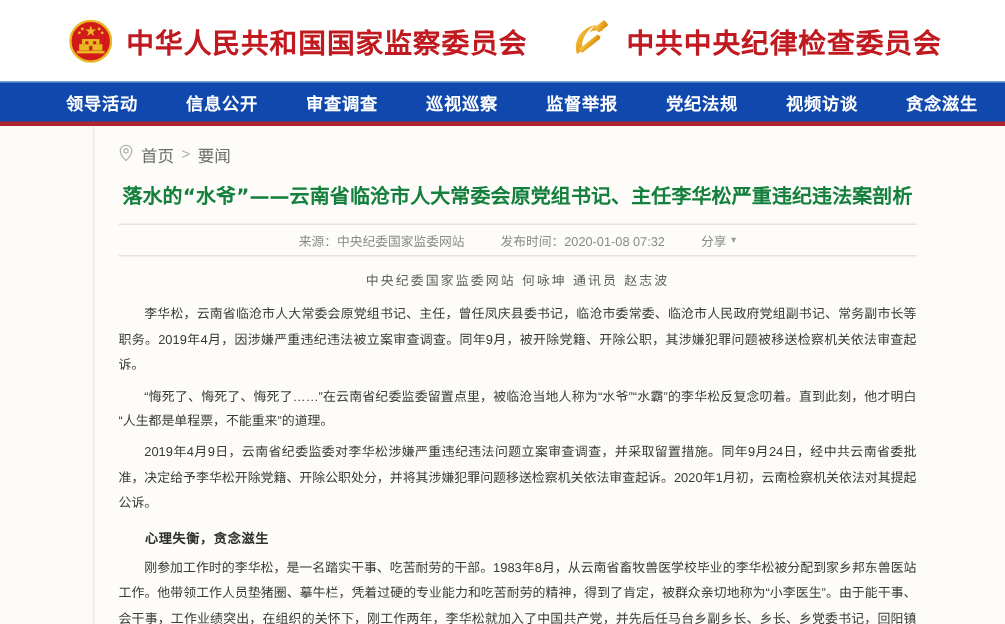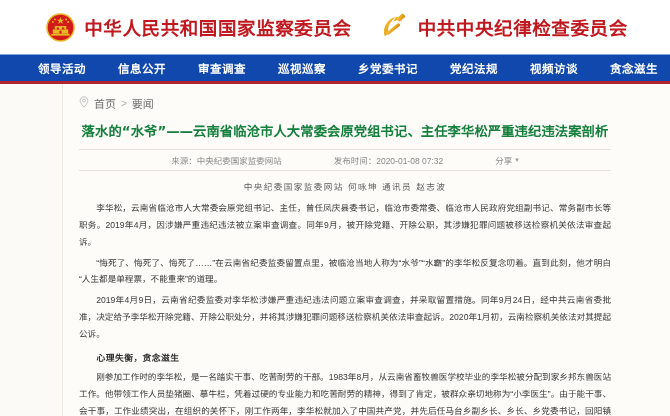--- a/index.html
+++ b/index.html
@@ -120,21 +120,21 @@
 
   
   .meta-row {
     margin-top: 9px;
     border-top: 1px solid #e6e3dc;
     border-bottom: 1px solid #e6e3dc;
     padding: 4px 0 4px 0;
     display: flex;
     align-items: center;
     justify-content: center;
-    gap: 52px;
+    gap: 24px;
     font-size: 8.5px;
     color: #8a8a8a;
   }
   .meta-share { display: flex; align-items: center; gap: 3px; cursor: pointer; }
   .caret { font-size: 7px; color: #9b9b9b; }
 
   
   .byline {
     margin-top: 9px;
     text-align: center;
@@ -214,21 +214,21 @@
     <span class="brand-text">中共中央纪律检查委员会</span>
   </div>
 
 </div>
 
 <nav class="navbar">
   <span class="nav-item">领导活动</span>
   <span class="nav-item">信息公开</span>
   <span class="nav-item">审查调查</span>
   <span class="nav-item">巡视巡察</span>
-  <span class="nav-item">乡党委书记</span>
+  <span class="nav-item">监督举报</span>
   <span class="nav-item">党纪法规</span>
   <span class="nav-item">视频访谈</span>
   <span class="nav-item">贪念滋生</span>
 </nav>
 
 <div class="page">
 
   <div class="gutter-left"></div>
 
   <main class="content">

